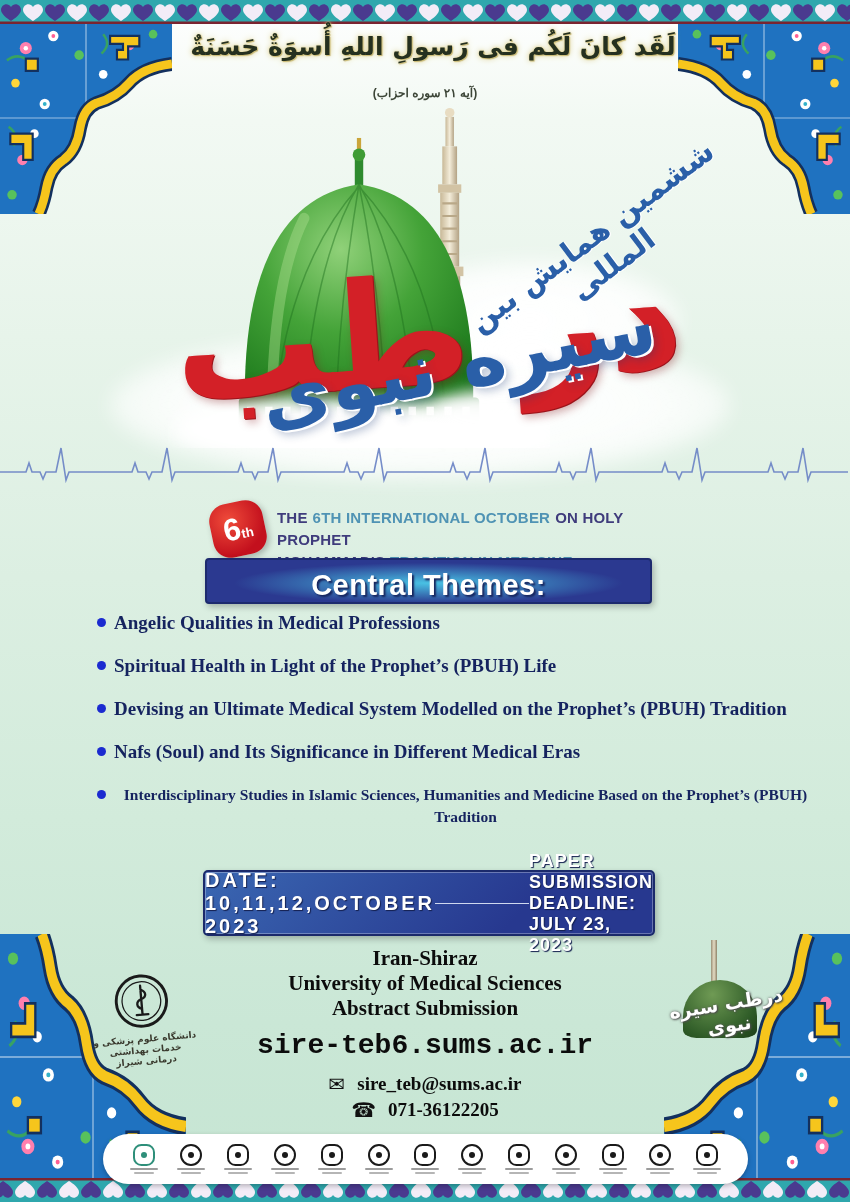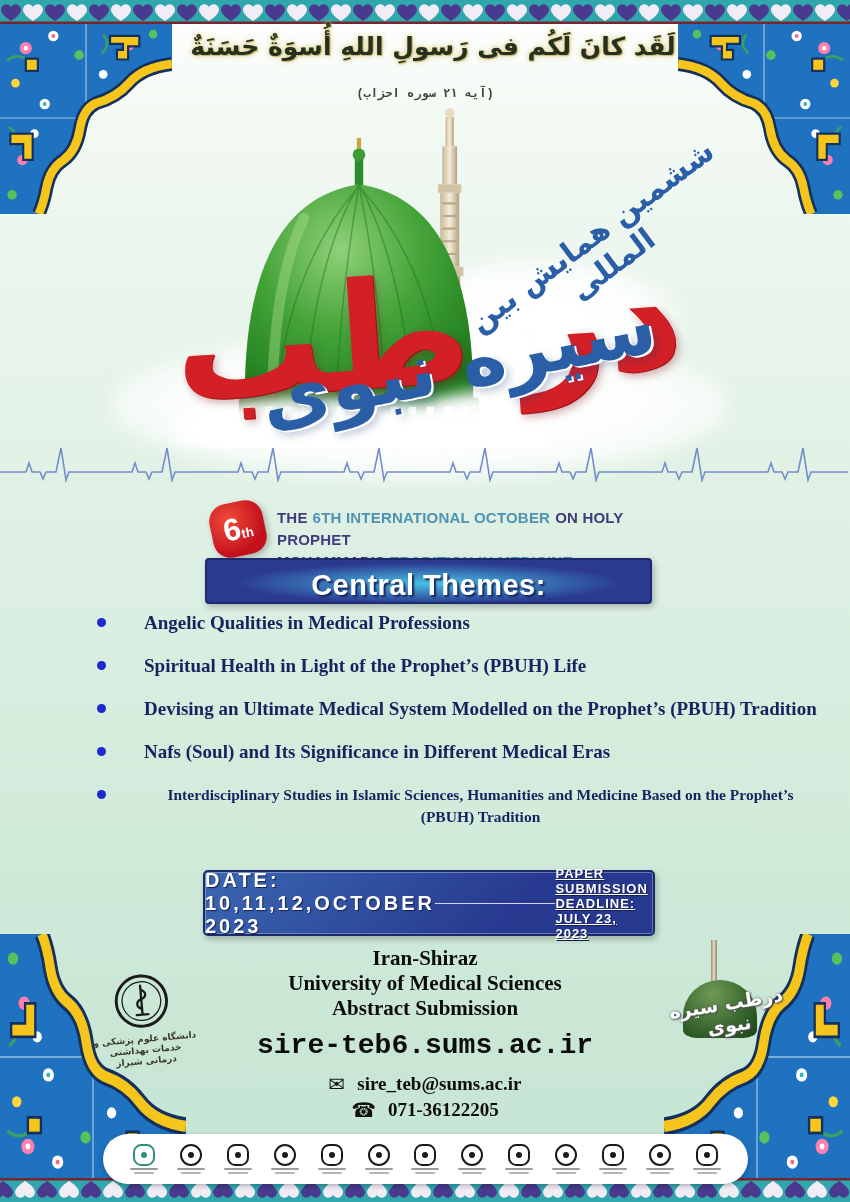--- a/index.html
+++ b/index.html
@@ -16,21 +16,21 @@
   .corner{position:absolute;z-index:6;}
   .c-tl{left:0;top:22px;width:172px;height:192px;}
   .c-tr{right:0;top:22px;width:172px;height:192px;transform:scaleX(-1);}
   .c-bl{left:0;bottom:22px;width:186px;height:246px;transform:scaleY(-1);}
   .c-br{right:0;bottom:22px;width:186px;height:246px;transform:scale(-1,-1);}
   
   .verse{position:absolute;top:32px;left:8px;width:100%;text-align:center;z-index:8;
     font-family:"DejaVu Sans",sans-serif;font-weight:bold;font-size:25px;color:#25301f;
     text-shadow:0 0 6px #d8c87e,0 0 2px #e9dca0,1px 1px 1px #b8a75f;}
   .verse-ref{position:absolute;top:86px;left:0;width:100%;text-align:center;z-index:8;
-    font-family:Liberation Mono, monospace;font-weight:bold;font-size:12px;color:#3c4537;}
+    font-family:Liberation Sans, sans-serif;font-weight:bold;font-size:12px;color:#3c4537;}
   
   .cloud{position:absolute;background:radial-gradient(ellipse at center,#ffffff 0%,rgba(255,255,255,.85) 55%,rgba(255,255,255,0) 100%);border-radius:50%;filter:blur(10px);z-index:1;}
   .cloud1{left:110px;top:330px;width:620px;height:150px;}
   .cloud2{left:380px;top:260px;width:300px;height:120px;}
   .mosque{position:absolute;left:168px;top:100px;width:382px;height:348px;z-index:2;}
   
   .ecg{position:absolute;left:0;top:440px;width:850px;height:64px;z-index:3;}
   
   .callig-congress{position:absolute;left:452px;top:215px;width:300px;z-index:4;
     transform:rotate(-37deg);font-family:"DejaVu Sans",sans-serif;font-weight:bold;
@@ -57,31 +57,31 @@
   
   .themes-banner{position:absolute;left:205px;top:558px;width:443px;height:42px;z-index:8;
     background:radial-gradient(ellipse at 50% 55%,#49c2e4 0%,rgba(73,194,228,0) 62%),#2b3990;
     border:2px solid #1d2a6e;border-radius:4px;box-shadow:2px 3px 6px rgba(0,0,0,.25);
     display:flex;align-items:flex-end;justify-content:center;}
   .themes-banner span{color:#ffffff;font-weight:bold;font-size:29px;letter-spacing:.5px;
     text-shadow:2px 2px 2px #17245c;}
   
   .theme-list{position:absolute;left:97px;top:612px;width:720px;z-index:8;list-style:none;margin:0;padding:0;}
   .theme-list li{display:flex;align-items:flex-start;margin-bottom:21px;
-    font-family:"Liberation Serif",serif;font-weight:bold;font-size:19px;line-height:22px;color:#15235f;gap:30px;}
+    font-family:"Liberation Serif",serif;font-weight:bold;font-size:19px;line-height:22px;color:#15235f;}
   .theme-list li:last-child{font-size:15.5px;margin-bottom:0;text-align:center;}
   .dot{flex:0 0 auto;width:9px;height:9px;border-radius:50%;background:#1b2bd0;margin:6px 8px 0 0;}
   
   .date-banner{position:absolute;left:203px;top:870px;width:448px;height:62px;z-index:8;
     background:linear-gradient(135deg,#3a67b2 0%,#27388f 70%);border:2px solid #1b2a6b;border-radius:5px;
     box-shadow:inset 0 0 0 1px rgba(255,255,255,.3),2px 3px 6px rgba(0,0,0,.25);
     display:flex;align-items:center;justify-content:center;color:#fff;}
   .date-line{font-size:20px;font-weight:bold;letter-spacing:3px;text-shadow:1px 1px 1px #14204f;}
   .date-divider{width:92%;height:1px;background:#cfd8ef;margin:4px 0;}
-  .deadline-line{font-size:13px;font-weight:bold;letter-spacing:1px;text-shadow:1px 1px 1px #14204f;text-decoration:underline;}
+  .deadline-line{font-size:18px;font-weight:bold;letter-spacing:1px;text-shadow:1px 1px 1px #14204f;}
   
   .venue{position:absolute;left:0;top:946px;width:100%;text-align:center;z-index:8;
     font-family:"Liberation Serif",serif;font-weight:bold;font-size:21px;line-height:25px;color:#0c0c0c;}
   .website{position:absolute;left:0;top:1030px;width:100%;text-align:center;z-index:8;
     font-family:Liberation Mono, monospace;font-weight:bold;font-size:28px;color:#0c0c0c;}
   .contact-row{position:absolute;left:0;width:100%;z-index:8;display:flex;justify-content:center;gap:12px;
     font-family:"Liberation Serif",serif;font-weight:bold;font-size:19px;color:#0c0c0c;align-items:center;}
   .row-email{top:1072px;} .row-phone{top:1098px;}
   .cicon{font-family:"DejaVu Sans",sans-serif;font-size:20px;color:#111;}
   

